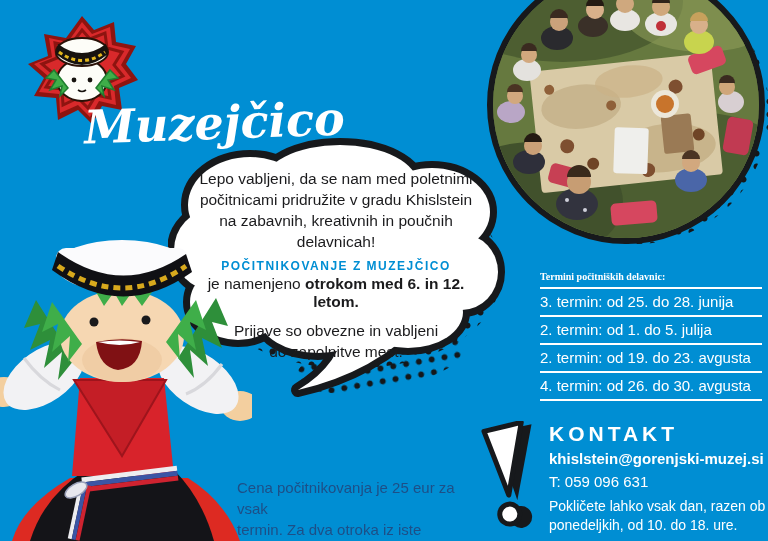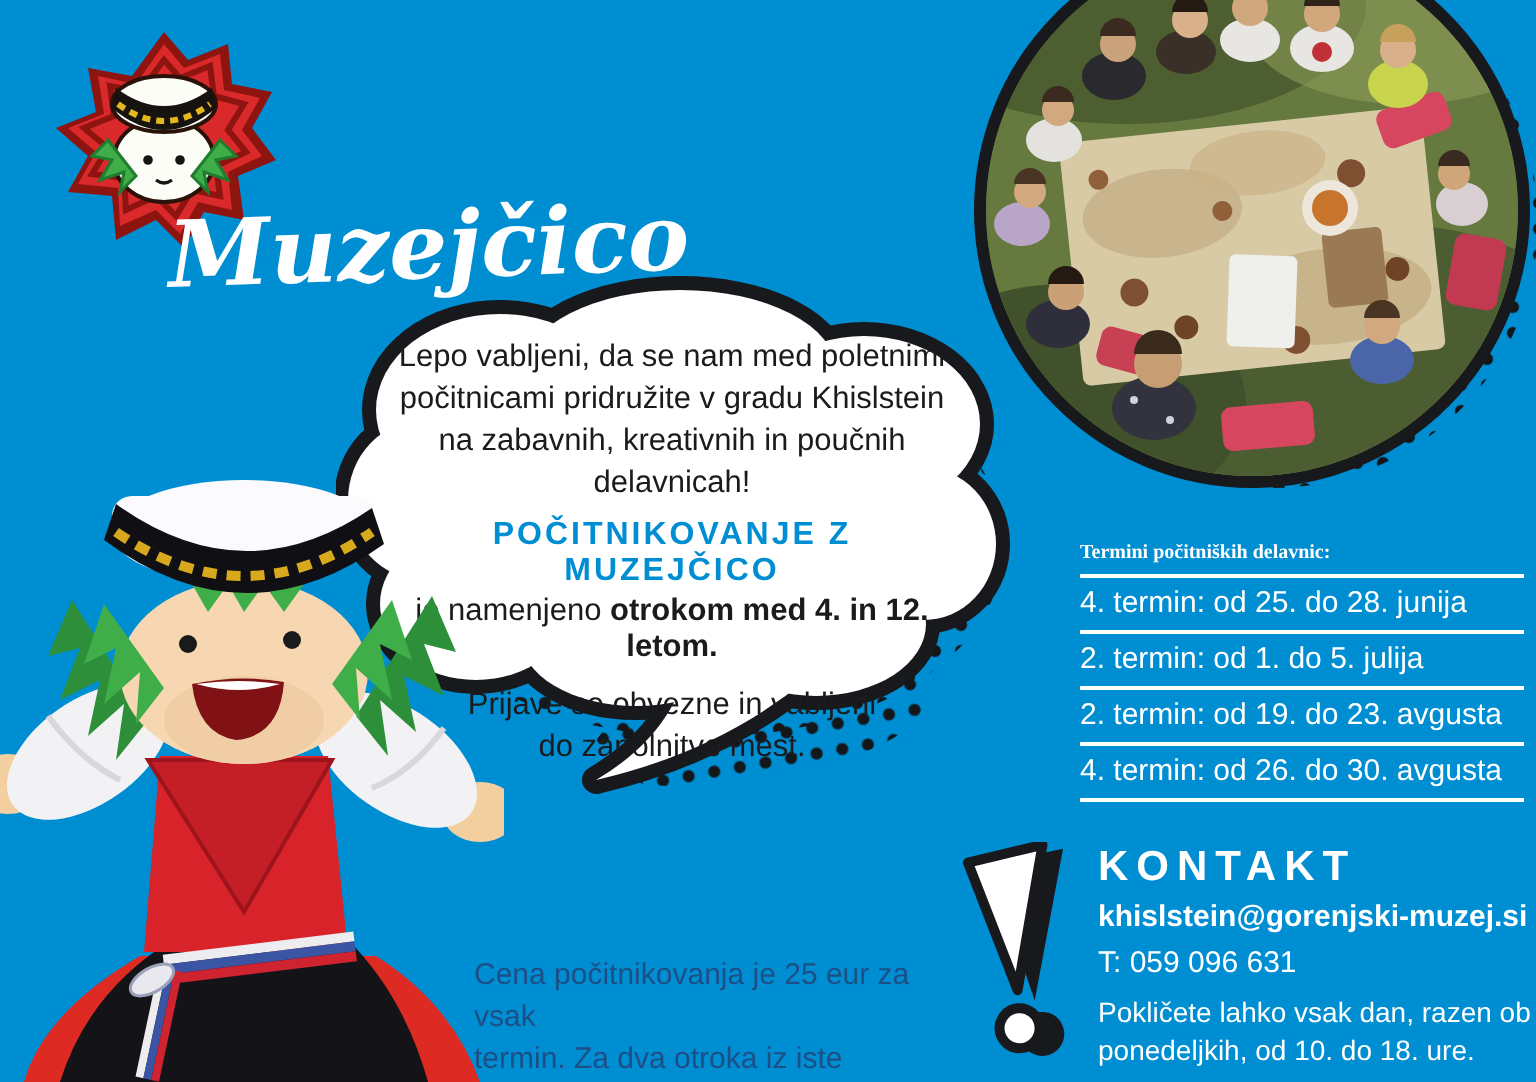--- a/index.html
+++ b/index.html
@@ -40,21 +40,21 @@
   .bubble-dots{left:201px;top:176px;width:300px;height:192px;border-radius:48%;z-index:1;}
   .bubble-dots2{left:295px;top:336px;width:170px;height:54px;border-radius:50%;transform:rotate(-10deg);z-index:1;}
   .bubble-svg{left:168px;top:138px;width:340px;height:265px;z-index:2;}
   .cloud-outline{fill:#fff;stroke:#17191c;stroke-width:14;stroke-linejoin:round;}
   .cloud-fill{fill:#fff;stroke:none;}
   .bubble-text{
     left:190px;top:156px;width:292px;text-align:center;z-index:3;color:#1b1b1d;margin-top:12px;
   }
   .bubble-intro{font-size:15.5px;line-height:21px;}
   .bubble-heading{
-    margin-top:7px;font-size:16px;font-weight:700;letter-spacing:1.5px;color:#008ed3;
+    margin-top:7px;font-size:12px;font-weight:700;letter-spacing:1.5px;color:#008ed3;
   }
   .bubble-audience{font-size:15.5px;margin-top:2px;}
   .bubble-note{font-size:15.5px;line-height:21px;margin-top:9px;}
   b{font-weight:700;}
 
   
   .schedule{left:540px;top:271px;width:222px;z-index:3;color:#fff;}
   .schedule-heading{
     font-size:10px;font-weight:700;padding-bottom:5px;border-bottom:2px solid #ffffff;font-family:Liberation Serif, serif;
   }
@@ -193,21 +193,21 @@
     </defs>
     <use href="#cloud" class="cloud-outline"></use>
     <use href="#cloud" class="cloud-fill"></use>
   </svg>
 
   <div class="abs bubble-text">
     <div class="bubble-intro ml">Lepo vabljeni, da se nam med poletnimi
 počitnicami pridružite v gradu Khislstein
 na zabavnih, kreativnih in poučnih delavnicah!</div>
     <div class="bubble-heading">POČITNIKOVANJE Z MUZEJČICO</div>
-    <div class="bubble-audience"><span>je namenjeno </span><b>otrokom med 4. in 12. letom.</b></div>
+    <div class="bubble-audience"><span>je namenjeno </span><b>otrokom med 6. in 12. letom.</b></div>
     <div class="bubble-note ml">Prijave so obvezne in vabljeni
 do zapolnitve mest.</div>
   </div>
 
   <svg class="abs mascot" viewBox="0 0 252 301">
 
     <ellipse cx="4" cy="152" rx="19" ry="15" fill="#f3cf9f"></ellipse>
     <ellipse cx="240" cy="166" rx="19" ry="15" fill="#f3cf9f"></ellipse>
     <ellipse cx="44" cy="136" rx="46" ry="26" transform="rotate(-35 44 136)" fill="#f2f2f4"></ellipse>
     <ellipse cx="198" cy="140" rx="46" ry="26" transform="rotate(35 198 140)" fill="#f2f2f4"></ellipse>
@@ -252,21 +252,21 @@
     <path d="M 96 102 Q 120 97 142 101 Q 140 128 118 130 Q 99 127 96 102 Z" fill="#801114"></path>
     <path d="M 98 102 Q 120 99 140 102 Q 120 108 98 102 Z" fill="#fff"></path>
   </svg>
 
   <div class="abs price ml">Cena počitnikovanja je 25 eur za vsak
 termin. Za dva otroka iz iste
 družine je cena 40 eur.</div>
 
   <div class="abs schedule">
     <div class="schedule-heading">Termini počitniških delavnic:</div>
-    <div class="schedule-row">4. termin: od 25. do 28. junija</div>
+    <div class="schedule-row">3. termin: od 25. do 28. junija</div>
     <div class="schedule-row">2. termin: od 1. do 5. julija</div>
     <div class="schedule-row">2. termin: od 19. do 23. avgusta</div>
     <div class="schedule-row">4. termin: od 26. do 30. avgusta</div>
   </div>
 
   <svg class="abs excl" viewBox="0 0 64 114">
     <g transform="rotate(-6 32 57)">
       <polygon points="22,10 60,6 38,80" fill="#17191c"></polygon>
       <polygon points="12,8 50,3 30,74" fill="#fff" stroke="#17191c" stroke-width="5" stroke-linejoin="round"></polygon>
       <circle cx="40" cy="97" r="11" fill="#17191c"></circle>

